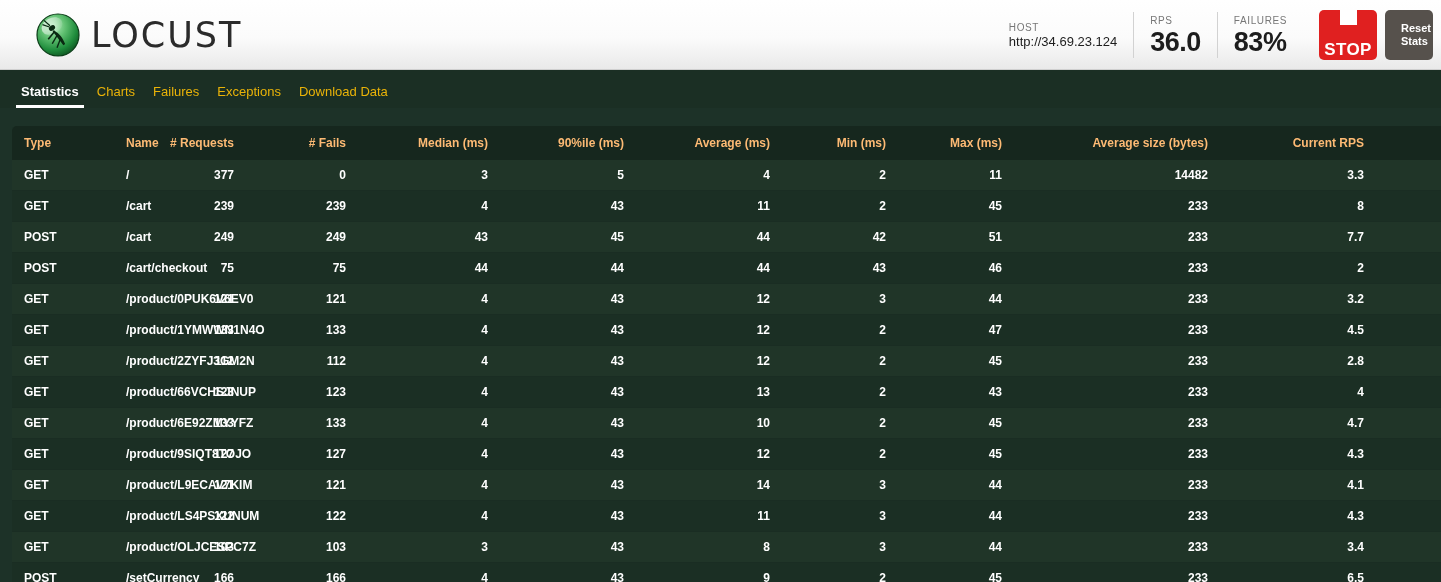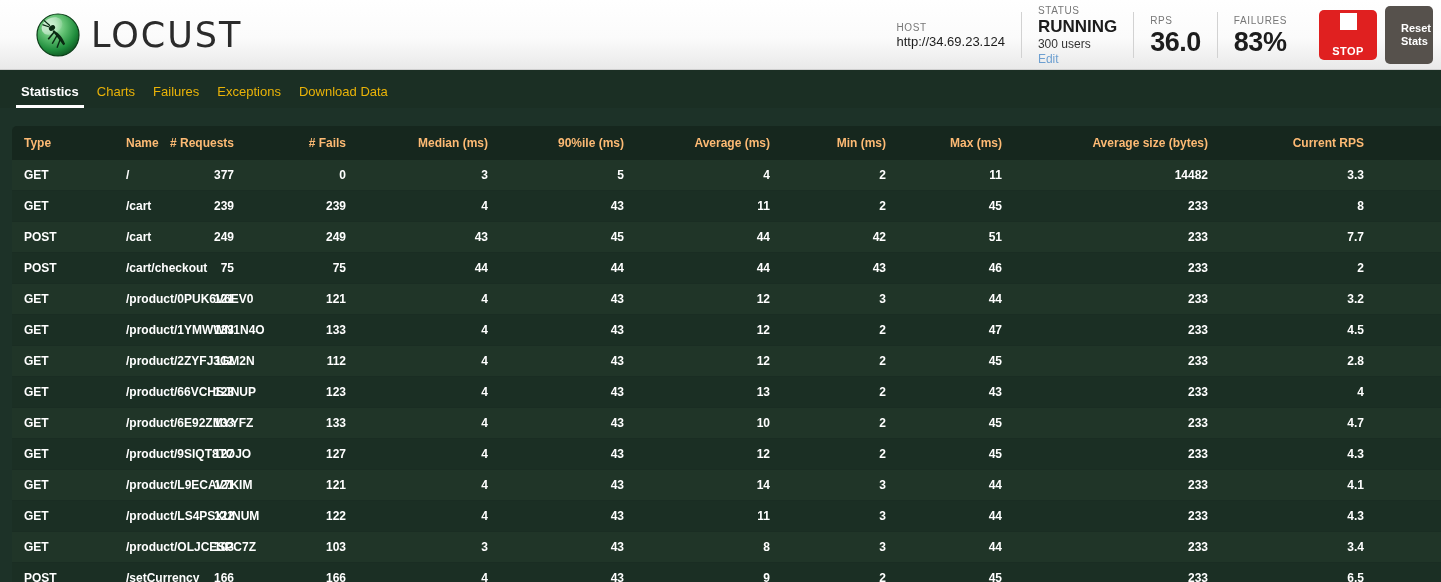--- a/index.html
+++ b/index.html
@@ -122,28 +122,28 @@
     padding: 0;
     font-family: inherit;
   }
   .stop-square {
     width: 17px;
     height: 17px;
     background: #ffffff;
     margin-bottom: 3px;
   }
   .btn-stop-label {
-    font-size: 11px;
+    font-size: 17px;
     font-weight: bold;
     letter-spacing: 0.4px;
     margin-top: 12px;
   }
   .btn-reset {
     width: 48px;
-    height: 58px;
+    height: 50px;
     background: #56514c;
     border: none;
     border-radius: 5px;
     color: #ffffff;
     font-size: 11px;
     font-weight: bold;
     line-height: 13px;
     cursor: pointer;
     padding: 0 16px;
     font-family: inherit;
@@ -266,26 +266,20 @@
     <span class="brand-name">LOCUST</span>
   </div>
 
   <div class="stats-cluster">
 
     <div class="stat-block">
       <span class="stat-label">HOST</span>
       <span class="stat-value">http://34.69.23.124</span>
     </div>
 
-    <div class="stat-block">
-      <span class="stat-label">STATUS</span>
-      <span class="stat-value big">RUNNING</span>
-      <span class="stat-sub">300 users</span>
-      <span class="stat-link">Edit</span>
-    </div>
 
     <div class="stat-block">
       <span class="stat-label">RPS</span>
       <span class="stat-value huge">36.0</span>
     </div>
 
     <div class="stat-block">
       <span class="stat-label">FAILURES</span>
       <span class="stat-value huge">83%</span>
     </div>

